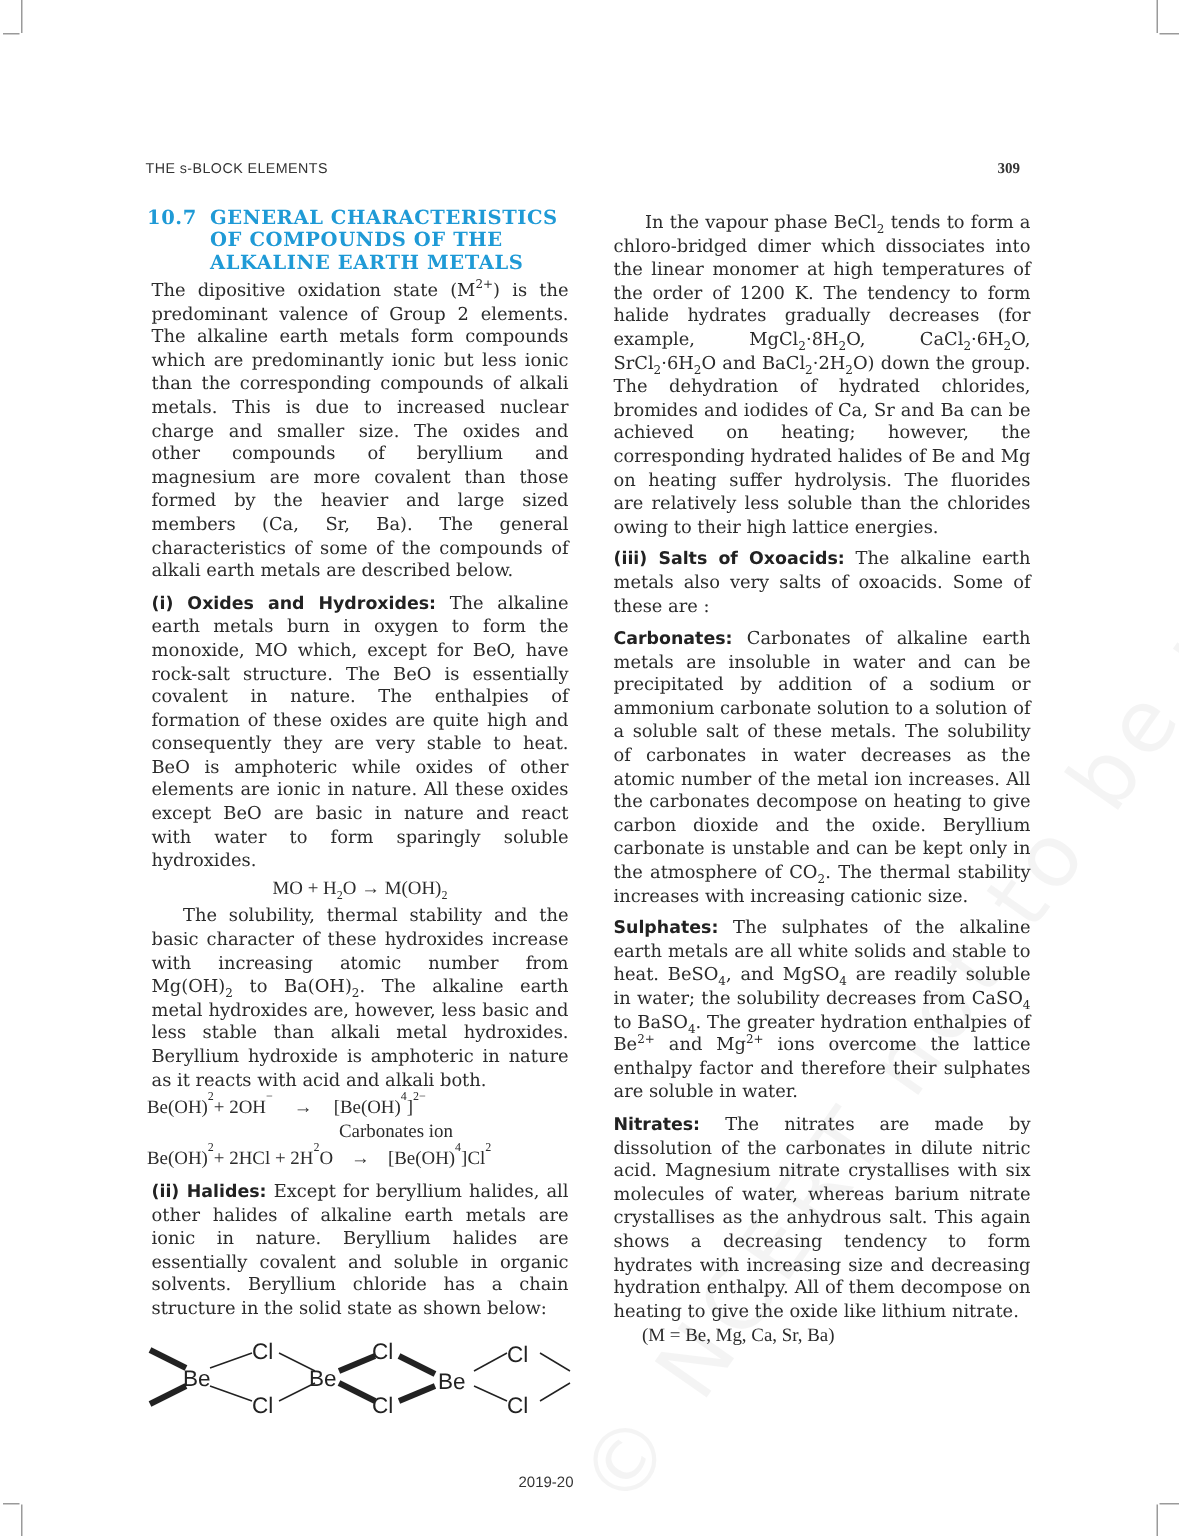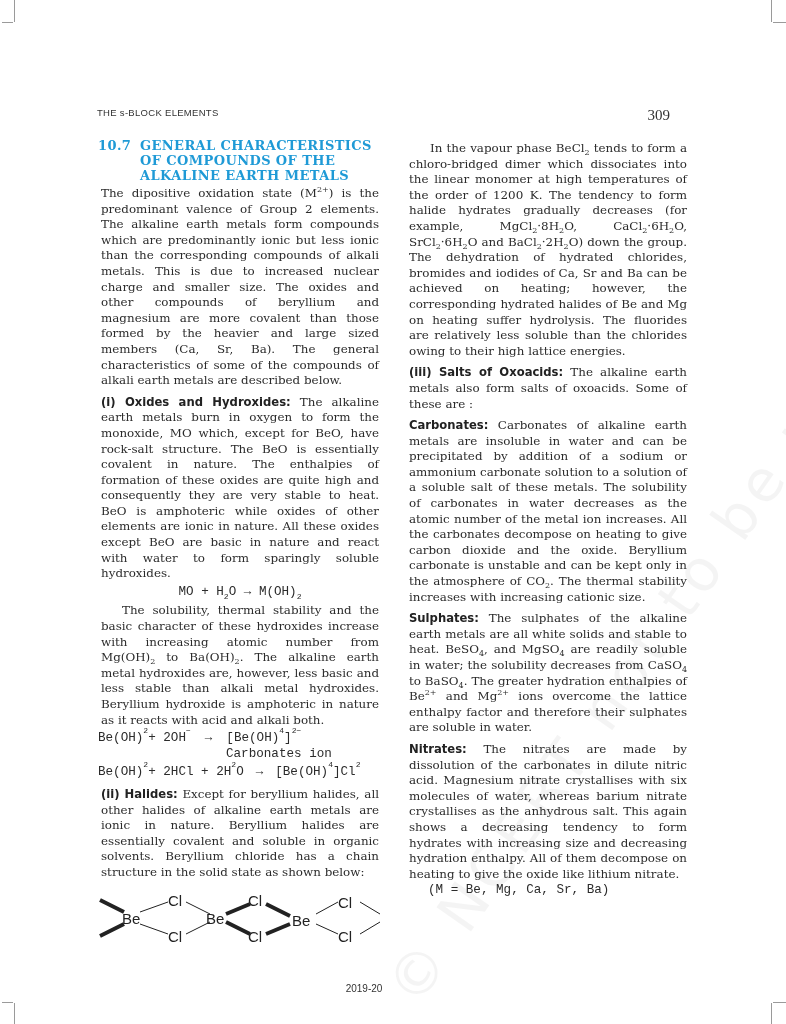--- a/index.html
+++ b/index.html
@@ -1,31 +1,31 @@
 <!DOCTYPE html>
 <html><head>
 <meta charset="utf-8">
 <style>
   html, body { margin: 0; padding: 0; background: #ffffff; }
   body { width: 786px; height: 1024px; position: relative; overflow: hidden;
          font-family: "DejaVu Serif", "Liberation Serif", serif; color: #2b2b2b; }
   .crop { position: absolute; background: #9a9a9a; }
   .running-head { position: absolute; top: 107px; left: 97px; font-size: 9.5px; letter-spacing: 0.3px; color: #333; font-family: Liberation Sans, sans-serif; text-align: right; }
-  .page-no { position: absolute; top: 107px; right: 116px; font-size: 15px; color: #333; font-family: "Liberation Serif", serif; }
+  .page-no { position: absolute; top: 107px; right: 106px; font-size: 10px; color: #333; font-family: "Liberation Serif", serif; font-weight: bold; }
   .col { position: absolute; top: 138px; width: 284px; font-size: 11.9px; line-height: 15.6px; }
   .col-left { left: 98px; }
   .col-right { left: 406px; }
   p { margin: 3px; text-align: justify; }
   .indent { text-indent: 21px; }
   .heading { color: #1f9ad6; font-family: "DejaVu Serif", serif; font-weight: bold; font-size: 13px; line-height: 15px; letter-spacing: 0.4px; display: flex; margin-bottom: 3px; }
   .heading .num { width: 42px; flex-shrink: 0; }
   .heading .txt { flex: 1; }
   .subhead { font-family: "DejaVu Sans", sans-serif; font-weight: bold; font-size: 11.6px; color: #222; }
   .gap { margin-top: 6px; }
-  .eq { margin: 3px 0; font-family: Liberation Mono, monospace; font-size: 12.6px; }
+  .eq { margin: 3px 0; font-family: Liberation Serif, serif; font-size: 12.6px; }
   .eq-center { text-align: center; }
   sub, sup { font-size: 8px; line-height: 0; }
   .eq-row { display: flex; white-space: nowrap; }
   .footer-year { position: absolute; top: 983px; left: 0; width: 728px; text-align: center; font-family: "Liberation Sans", sans-serif; font-size: 10px; color: #333; }
   .watermark { position: absolute; left: 170px; top: 520px; font-family: "DejaVu Sans", sans-serif; font-size: 58px; color: rgba(0,0,0,0.045); transform: rotate(-55deg); white-space: nowrap; pointer-events: none; letter-spacing: 6px; }
   .diagram { margin-top: 6px; }
 </style>
 </head>
 <body>
 
@@ -123,21 +123,21 @@
       <text x="194" y="36">Be</text>
       <text x="240" y="18">Cl</text>
       <text x="240" y="52">Cl</text>
     </g>
   </svg>
 </div>
 
 <div class="col col-right">
   <p class="indent"><span>In the vapour phase BeCl</span><sub>2</sub><span> tends to form a chloro-bridged dimer which dissociates into the linear monomer at high temperatures of the order of 1200 K. The tendency to form halide hydrates gradually decreases (for example, MgCl</span><sub>2</sub><span>·8H</span><sub>2</sub><span>O, CaCl</span><sub>2</sub><span>·6H</span><sub>2</sub><span>O, SrCl</span><sub>2</sub><span>·6H</span><sub>2</sub><span>O and BaCl</span><sub>2</sub><span>·2H</span><sub>2</sub><span>O) down the group. The dehydration of hydrated chlorides, bromides and iodides of Ca, Sr and Ba can be achieved on heating; however, the corresponding hydrated halides of Be and Mg on heating suffer hydrolysis. The fluorides are relatively less soluble than the chlorides owing to their high lattice energies.</span></p>
 
-  <p class="gap"><span class="subhead">(iii) Salts of Oxoacids:</span><span> The alkaline earth metals also form salts of oxoacids. Some of these are :</span></p>
+  <p class="gap"><span class="subhead">(iii) Salts of Oxoacids:</span><span> The alkaline earth metals also very salts of oxoacids. Some of these are :</span></p>
 
   <p class="gap"><span class="subhead">Carbonates:</span><span> Carbonates of alkaline earth metals are insoluble in water and can be precipitated by addition of a sodium or ammonium carbonate solution to a solution of a soluble salt of these metals. The solubility of carbonates in water decreases as the atomic number of the metal ion increases. All the carbonates decompose on heating to give carbon dioxide and the oxide. Beryllium carbonate is unstable and can be kept only in the atmosphere of CO</span><sub>2</sub><span>. The thermal stability increases with increasing cationic size.</span></p>
 
   <p class="gap"><span class="subhead">Sulphates:</span><span> The sulphates of the alkaline earth metals are all white solids and stable to heat. BeSO</span><sub>4</sub><span>, and MgSO</span><sub>4</sub><span> are readily soluble in water; the solubility decreases from CaSO</span><sub>4</sub><span> to BaSO</span><sub>4</sub><span>. The greater hydration enthalpies of Be</span><sup>2+</sup><span> and Mg</span><sup>2+</sup><span> ions overcome the lattice enthalpy factor and therefore their sulphates are soluble in water.</span></p>
 
   <p class="gap"><span class="subhead">Nitrates:</span><span> The nitrates are made by dissolution of the carbonates in dilute nitric acid. Magnesium nitrate crystallises with six molecules of water, whereas barium nitrate crystallises as the anhydrous salt. This again shows a decreasing tendency to form hydrates with increasing size and decreasing hydration enthalpy. All of them decompose on heating to give the oxide like lithium nitrate.</span></p>
 
   <div class="eq" style="padding-left:22px;margin-top:-2px">(M = Be, Mg, Ca, Sr, Ba)</div>
 </div>
 

